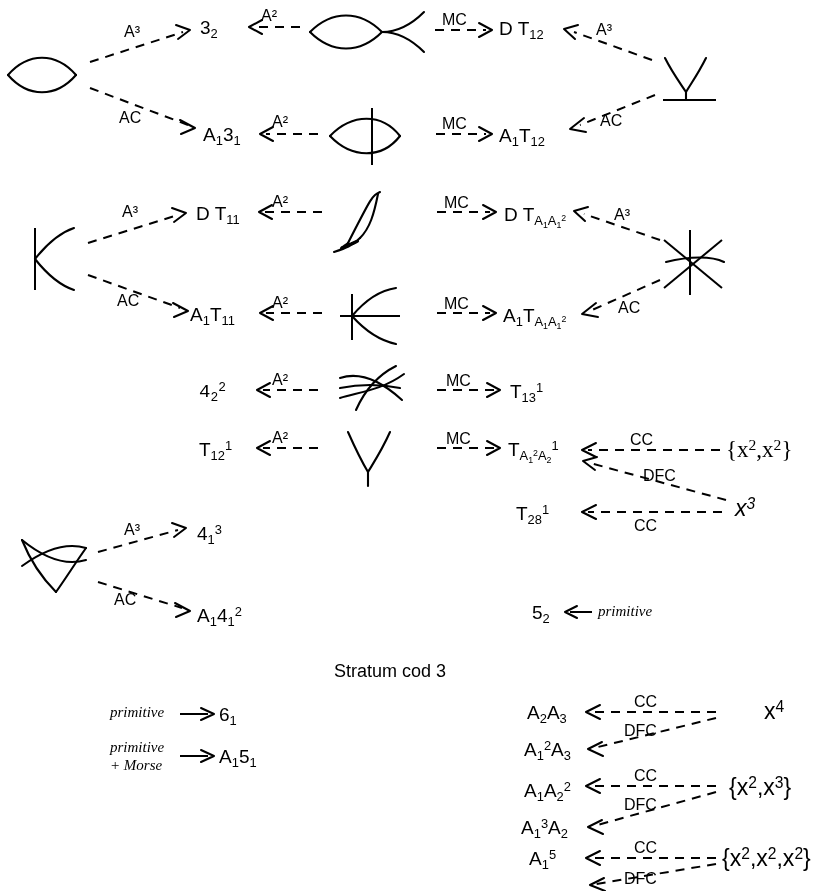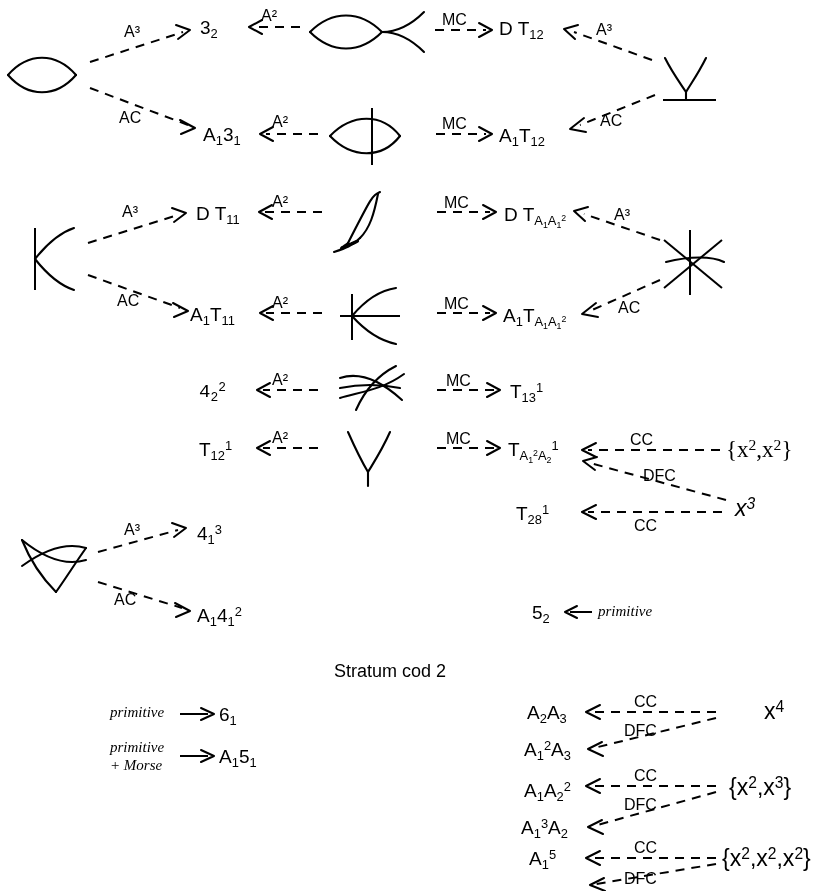--- a/index.html
+++ b/index.html
@@ -366,21 +366,21 @@
   <div class="lbl arrowlbl" style="left:634px; top:518px;">CC</div>
   <div class="lbl big" style="left:735px; top:496px;font-style:italic;">x<sup>3</sup></div>
 
   <div class="lbl arrowlbl" style="left:124px; top:522px;">A³</div>
   <div class="lbl arrowlbl" style="left:114px; top:592px;">AC</div>
   <div class="lbl node" style="left:197px; top:524px;">4<sub>1</sub><sup>3</sup></div>
   <div class="lbl node" style="left:197px; top:606px;">A<sub>1</sub>4<sub>1</sub><sup>2</sup></div>
   <div class="lbl node" style="left:532px; top:603px;">5<sub>2</sub></div>
   <div class="lbl italic" style="left:598px; top:604px;">primitive</div>
 
-  <div class="lbl stratum" style="left:334px; top:662px;">Stratum cod 2</div>
+  <div class="lbl stratum" style="left:334px; top:662px;">Stratum cod 3</div>
 
   <div class="lbl italic" style="left:110px; top:705px;">primitive</div>
   <div class="lbl node" style="left:219px; top:705px;">6<sub>1</sub></div>
   <div class="lbl italic" style="left:110px; top:740px;">primitive</div>
   <div class="lbl italic" style="left:110px; top:758px;">+ Morse</div>
   <div class="lbl node" style="left:219px; top:747px;">A<sub>1</sub>5<sub>1</sub></div>
 
   <div class="lbl node" style="left:527px; top:703px;">A<sub>2</sub>A<sub>3</sub></div>
   <div class="lbl arrowlbl" style="left:634px; top:694px;">CC</div>
   <div class="lbl big" style="left:736px; top:699px;margin-left:28px;">x<sup>4</sup></div>

